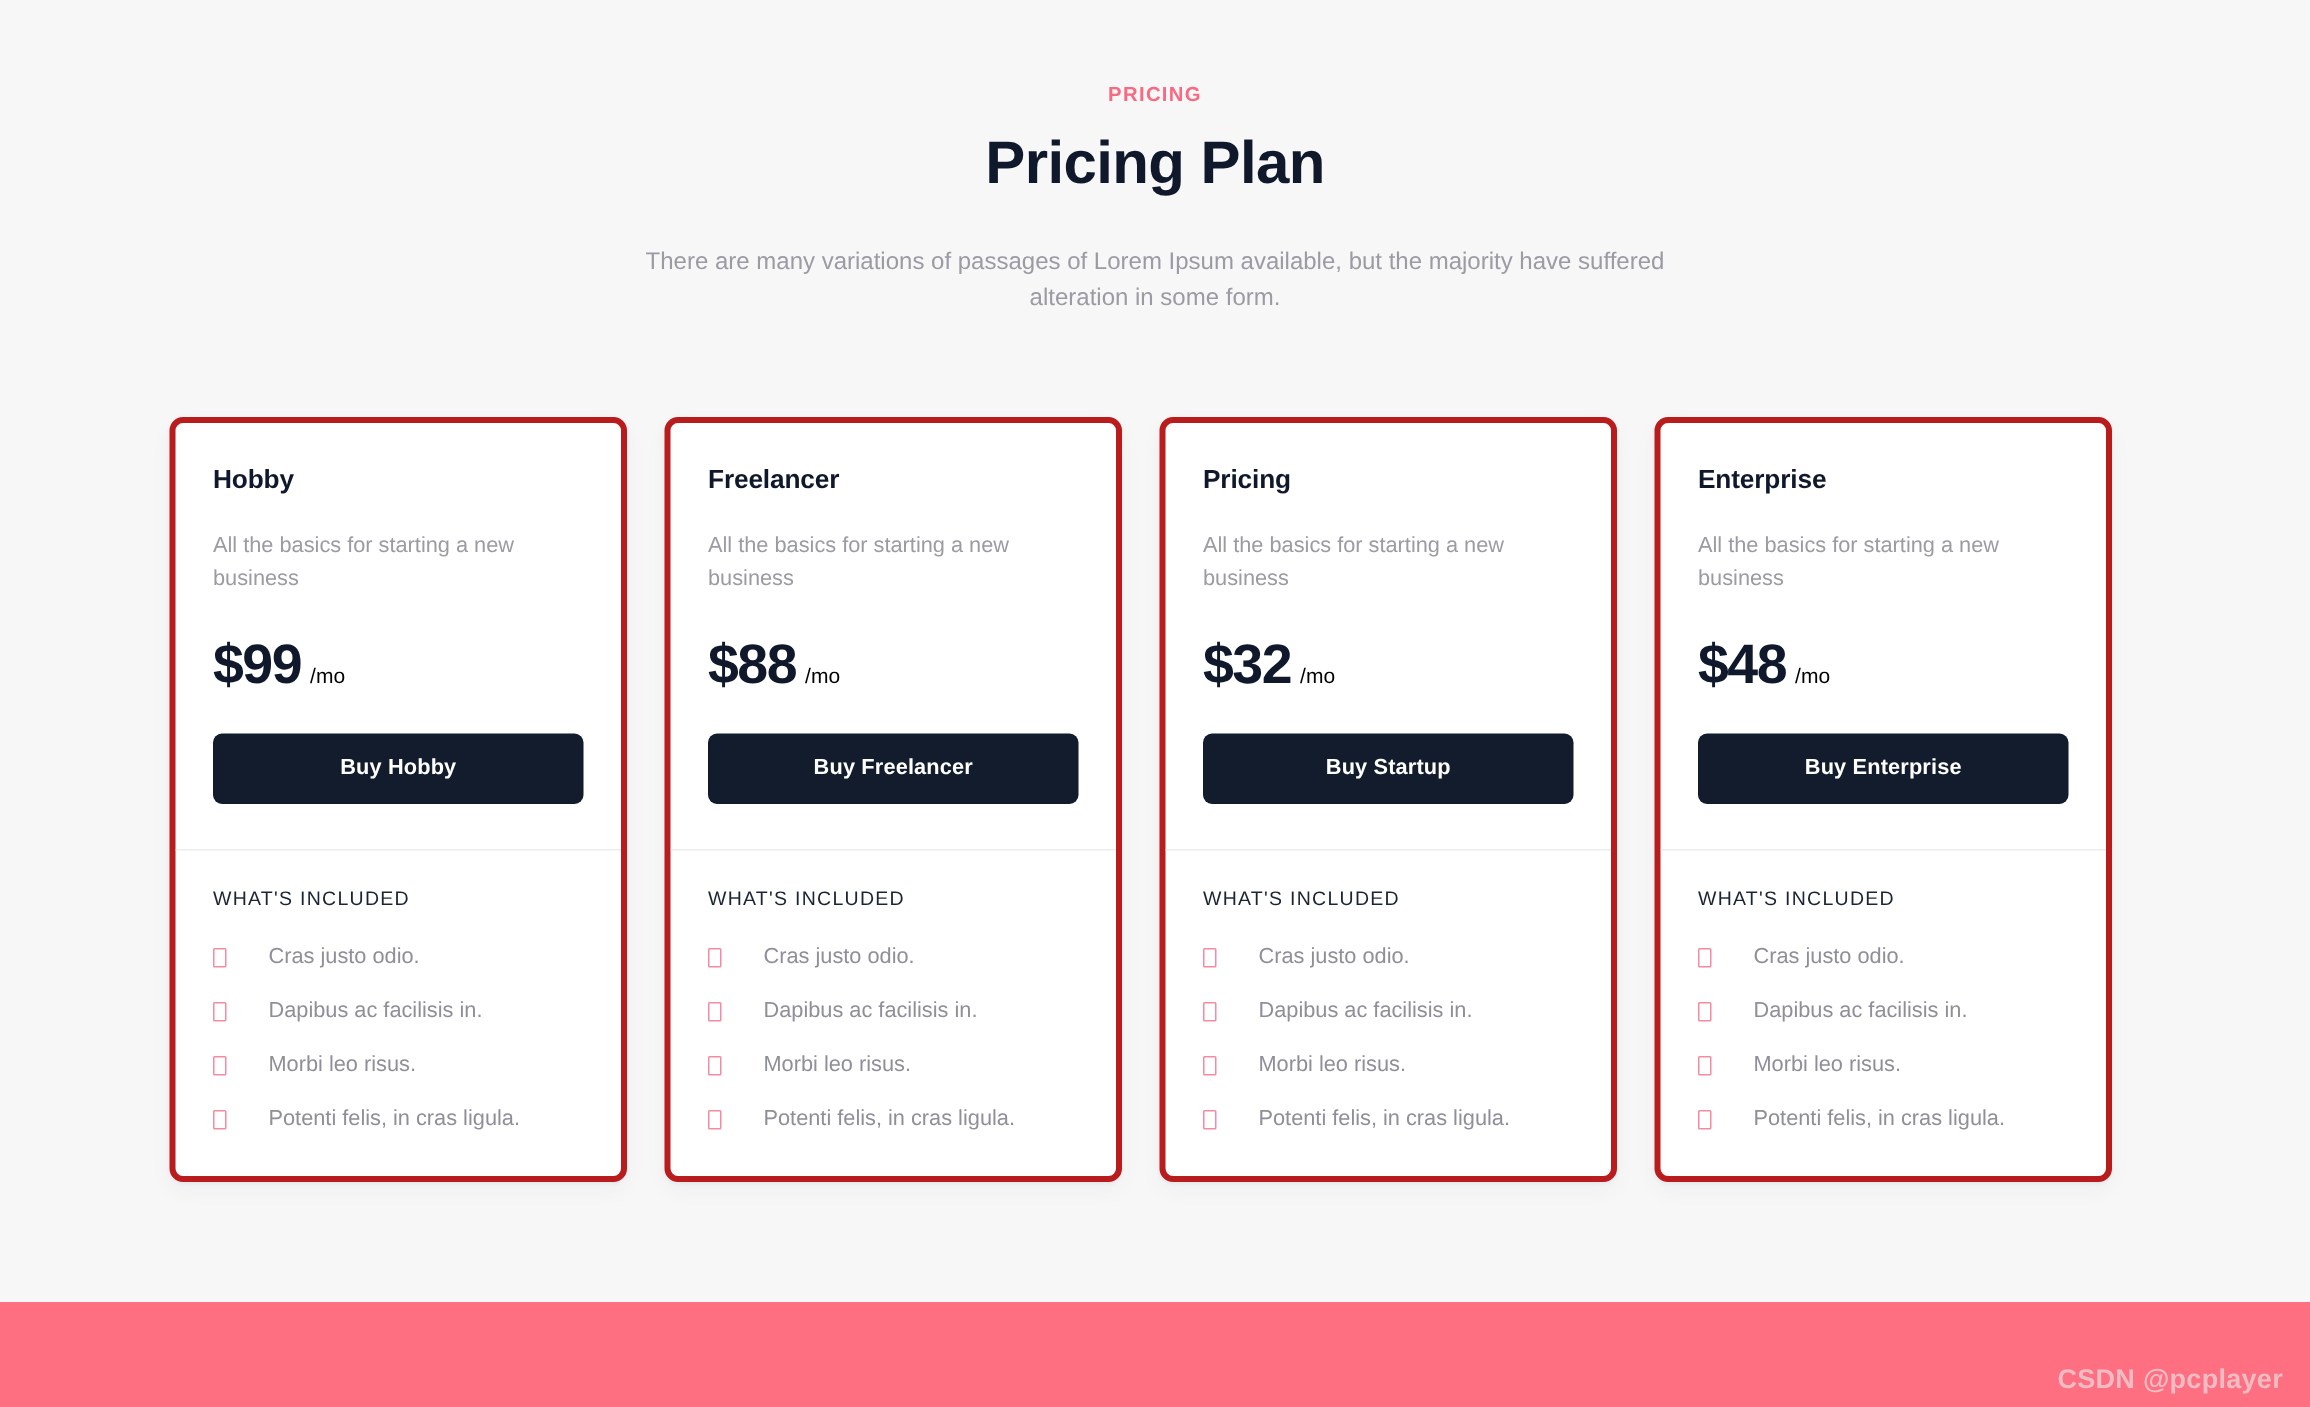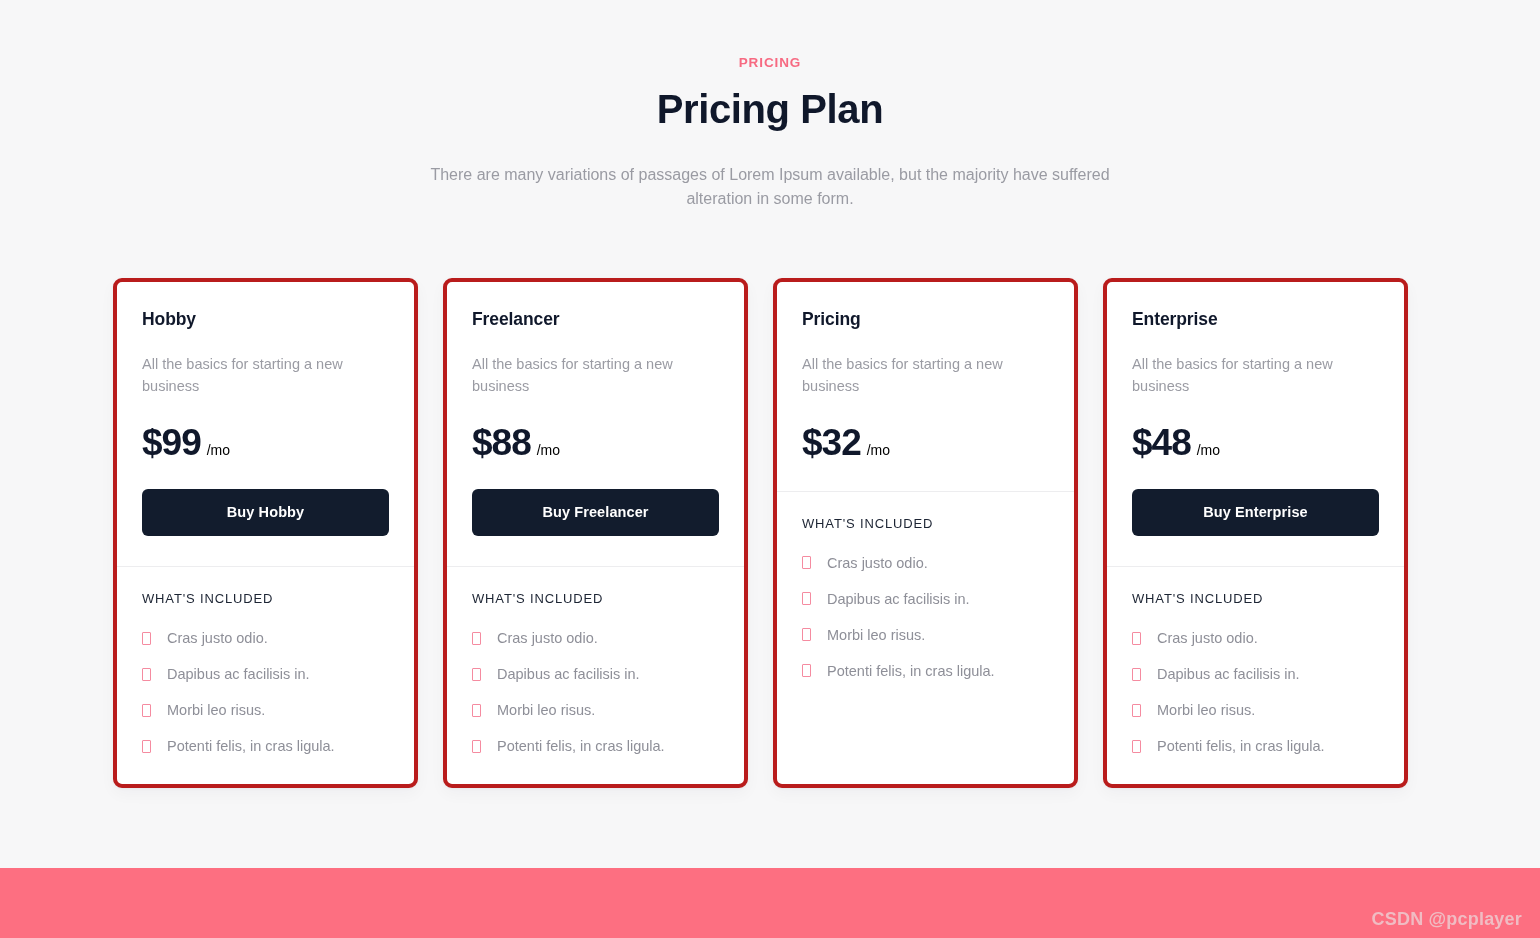--- a/index.html
+++ b/index.html
@@ -160,21 +160,21 @@
   }
 
   .feature-list {
     margin-top: 20px;
     list-style: none;
   }
 
   .feature-item {
     display: flex;
     align-items: center;
-    gap: 16px;
+    gap: 28px;
     margin-bottom: 16px;
   }
 
   .feature-item:last-child {
     margin-bottom: 0;
   }
 
   
   .feature-marker {
     flex: 0 0 auto;
@@ -296,20 +296,21 @@
     </section>
 
     <section class="card">
       <div class="card-top">
         <h2 class="plan-name">Pricing</h2>
         <p class="plan-desc">All the basics for starting a new business</p>
         <div class="price-row">
           <span class="price-amount">$32</span>
           <span class="price-period">/mo</span>
         </div>
+        <button class="buy-button">Buy Startup</button>
       </div>
       <div class="card-divider"></div>
       <div class="card-bottom">
         <div class="included-title">WHAT'S INCLUDED</div>
         <ul class="feature-list">
           <li class="feature-item">
             <span class="feature-marker"></span>
             <span class="feature-text">Cras justo odio.</span>
           </li>
           <li class="feature-item">

